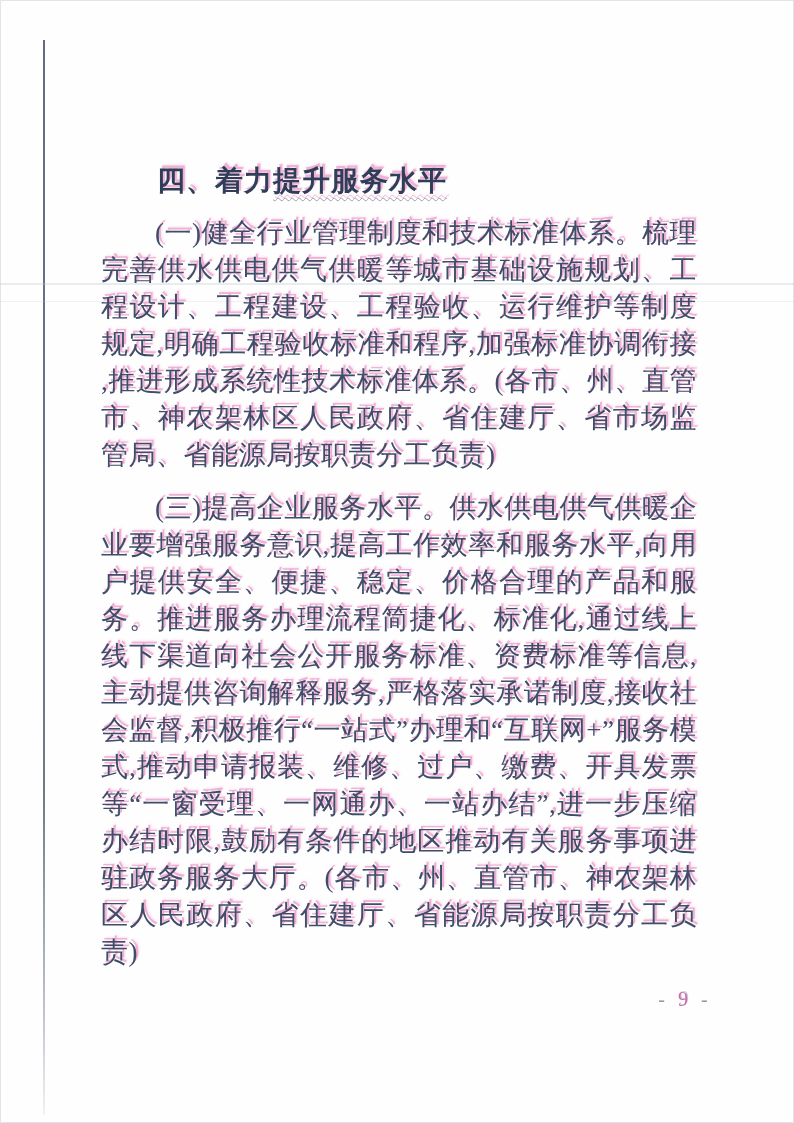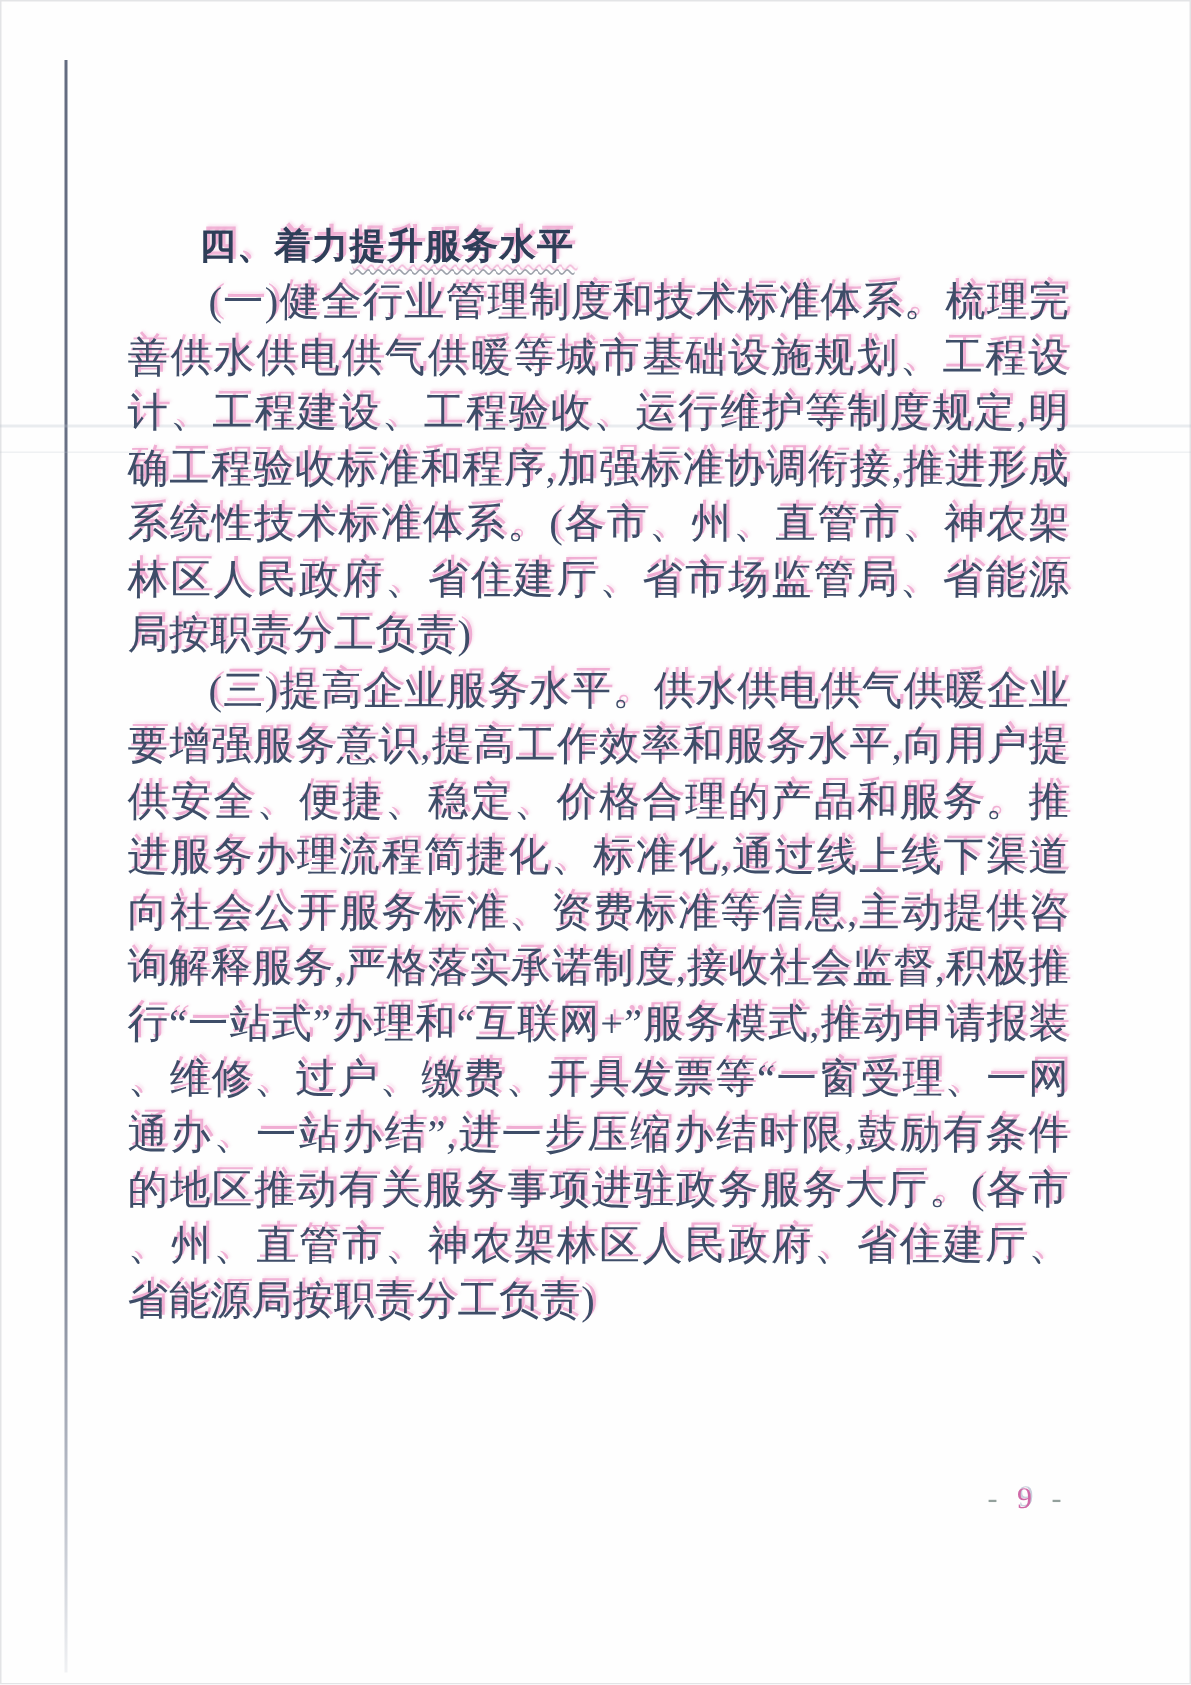--- a/index.html
+++ b/index.html
@@ -36,31 +36,31 @@
   .content{
     position:absolute;left:85px;top:146px;width:628px;
     font-size:27px;line-height:37px;
     color:#3e4d68;
     text-shadow:2px -3px 0 rgba(232,122,184,0.55), 3px -4px 2px rgba(232,122,184,0.22);
     text-align:justify;
     word-break:break-all;
     line-break:anywhere;
   }
   .heading{
-    margin:0;
+    margin:16px;
     font-family:"DejaVu Sans","Liberation Sans",sans-serif;
     font-weight:bold;
-    font-size:24px;line-height:37px;
+    font-size:28px;line-height:37px;
     color:#2e3e58;
     text-indent:2em;
     letter-spacing:1px;
     text-shadow:2px -3px 0 rgba(232,122,184,0.5), 3px -4px 2px rgba(232,122,184,0.2);
   }
   .para{
-    margin:0;
+    margin:16px;
     text-indent:2em;
     letter-spacing:0.5px;
     font-family:Liberation Serif, serif;
   }
   .wavy{
     text-decoration-line:underline;
     text-decoration-style:wavy;
     text-decoration-color:rgba(140,146,156,0.85);
     text-decoration-thickness:1px;
     text-underline-offset:7px;

